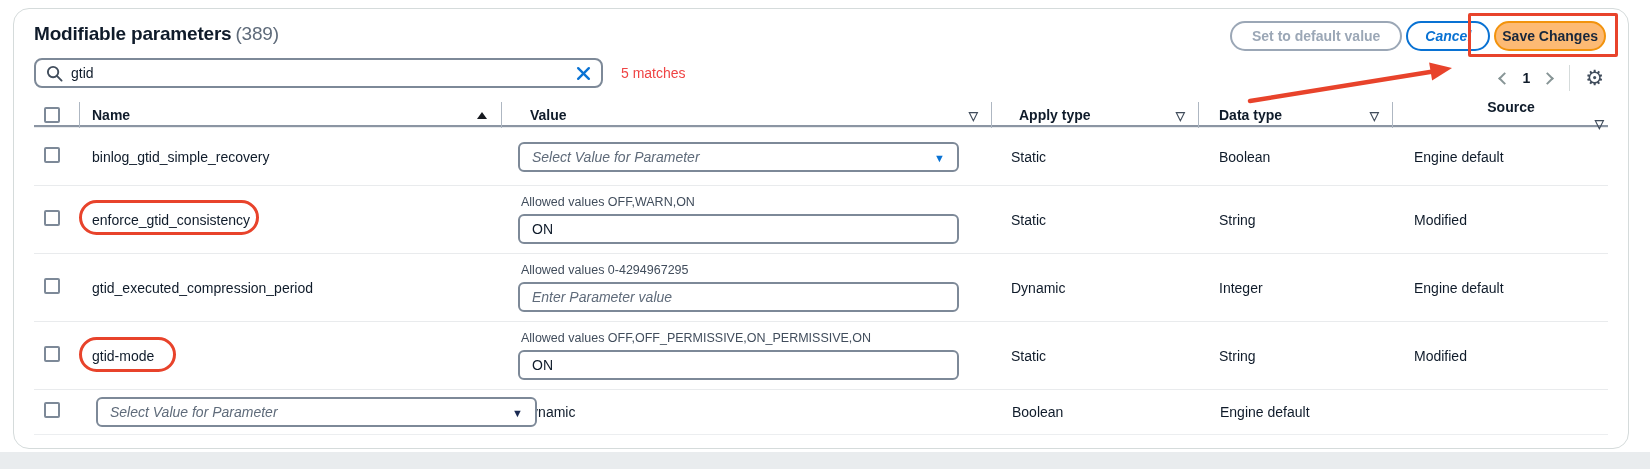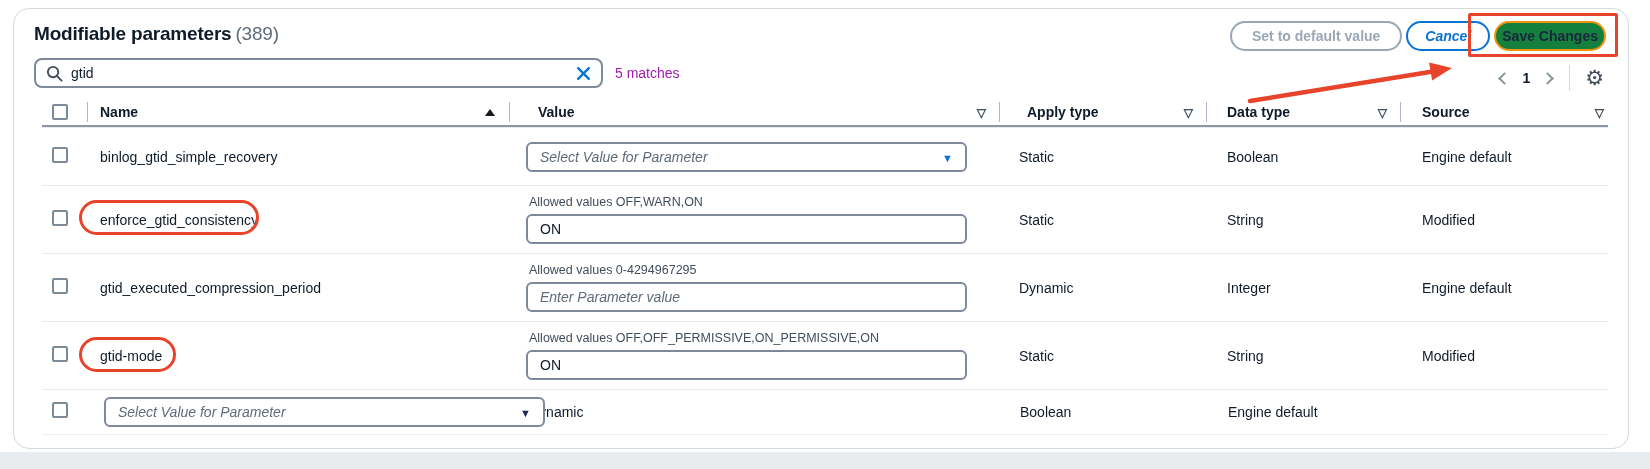--- a/index.html
+++ b/index.html
@@ -12,48 +12,48 @@
           border:1px solid #d5dbdb; border-radius:16px; }
 
   
   .card-title { position:absolute; left:20px; top:14px; font-size:19px; font-weight:bold; letter-spacing:-0.2px; }
   .card-title .count { font-weight:normal; color:#5f6b7a; margin-left:4px; }
 
   .actions { position:absolute; top:12px; right:22px; display:flex; gap:4px; align-items:center; }
   .btn { height:30px; border-radius:999px; font-size:14px; font-weight:bold; display:flex; align-items:center; white-space:nowrap; cursor:pointer; background:#fff; }
   .btn-disabled { padding:0 20px; border:2px solid #9ba7b6; color:#9ba7b6; }
   .btn-cancel   { padding:0 17px; border:2px solid #0972d3; color:#0972d3;font-style:italic; }
-  .btn-save     { padding:0 6px; border:2px solid #f2930d; background:#15803d; color:#18273c; }
+  .btn-save     { padding:0 6px; border:2px solid #f2930d; background:#fdba74; color:#18273c; }
 
   .pagination { position:absolute; top:54px; right:24px; display:flex; align-items:center; gap:13px; height:30px; }
   .chev { display:inline-block; width:9px; height:9px; border-top:2.5px solid #879596; border-right:2.5px solid #879596; }
   .chev-left  { transform:rotate(-135deg); margin-left:4px; }
   .chev-right { transform:rotate(45deg); margin-right:2px; }
   .page-num { font-size:14px; font-weight:bold; color:#0f1b2a; }
   .pag-divider { width:1px; height:26px; background:#d5dbdb; margin:0 2px; }
   .gear-icon::before { content:"⚙"; font-size:21px; color:#414d5c; line-height:1; }
 
   
   .search-row { position:absolute; left:20px; top:49px; display:flex; align-items:center; }
   .search-box { width:569px; height:30px; border:2px solid #7d8998; border-radius:8px; background:#fff;
                 display:flex; align-items:center; padding:0 10px; }
   .search-input { flex:1; border:none; outline:none; font-size:14px; color:#0f1b2a; margin-left:8px; background:transparent; font-family:inherit; }
-  .matches { margin-left:12px; font-size:14px; color:#a21caf; }
-
-  
-  .table { position:absolute; left:28px; right:20px; top:90px; }
+  .matches { margin-left:18px; font-size:14px; color:#ef4444; }
+
+  
+  .table { position:absolute; left:20px; right:20px; top:90px; }
   .tr { display:grid; grid-template-columns:45px 422px 490px 207px 194px 1fr; align-items:center; }
   .thead { height:28px; border-bottom:2px solid #8b95a3; }
   .th { position:relative; height:100%; display:flex; align-items:center; font-size:14px; font-weight:bold; color:#0f1b2a; }
   .th + .th::before { content:""; position:absolute; left:0; top:3px; bottom:3px; width:1px; background:#aeb7c2; }
   .th-name   { padding-left:13px; }
   .th-value  { padding-left:29px; }
   .th-apply  { padding-left:28px; }
   .th-data   { padding-left:21px; }
-  .th-source { padding-left:22px; }
+  .th-source { padding-left:22px;flex-direction:column; }
   .sort-asc { margin-left:auto; margin-right:14px; width:0; height:0; border-left:5px solid transparent; border-right:5px solid transparent; border-bottom:7px solid #16191f; }
   .filter-icon { margin-left:auto; margin-right:13px; }
   .filter-icon::before { content:"▽"; font-size:12px; color:#414d5c; font-weight:bold; }
   .th-source .filter-icon { margin-right:4px; }
 
   .row { border-top:1px solid #e9ebed; }
   .row:first-of-type { border-top:none; }
   .row-h58 { height:58px; }
   .row-h68 { height:68px; }
   .row-h46 { height:46px; border-bottom:1px solid #eceef0; }

